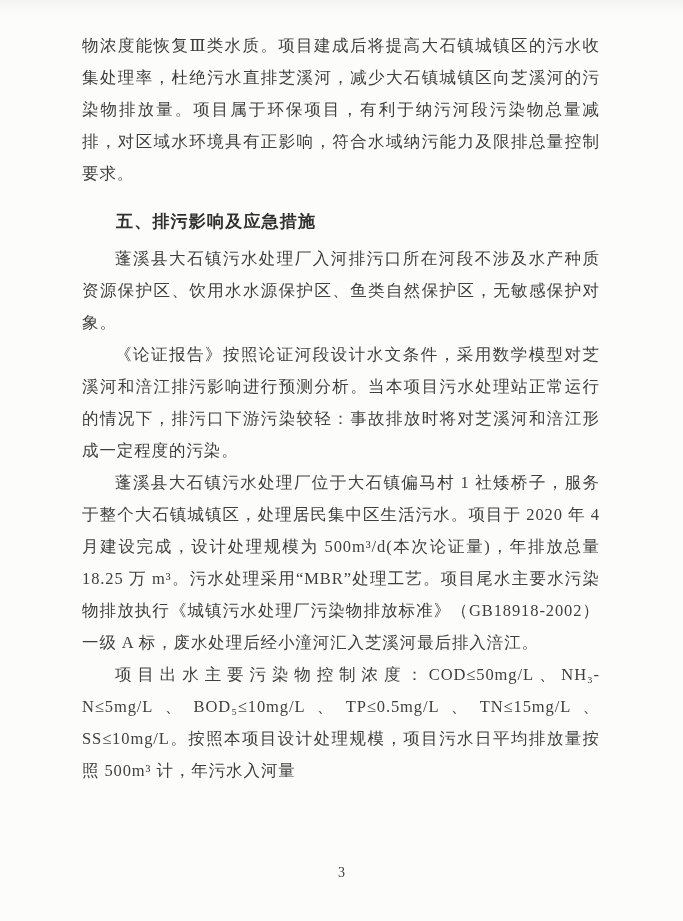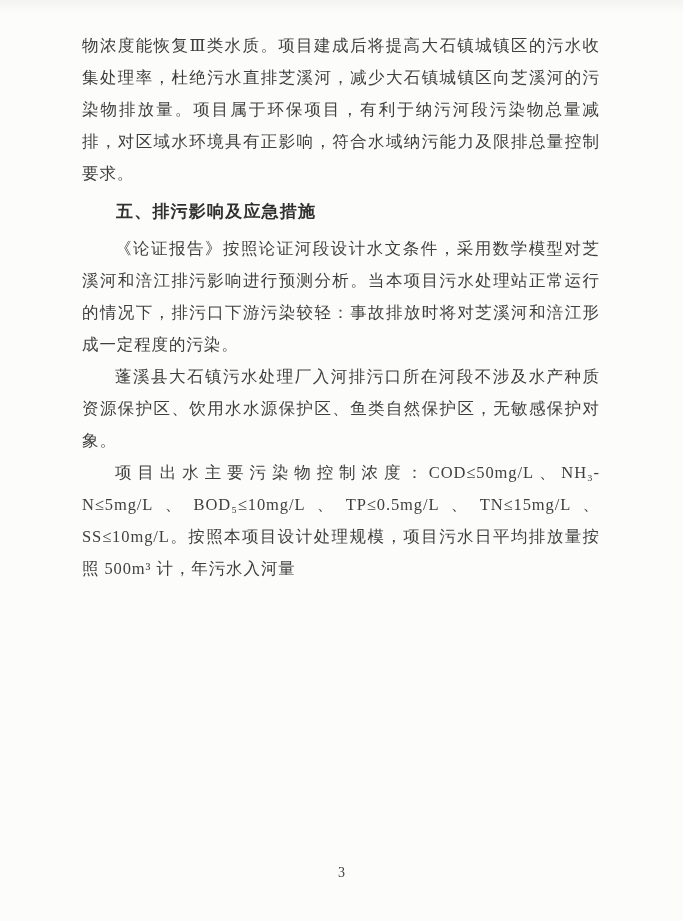--- a/index.html
+++ b/index.html
@@ -30,21 +30,21 @@
     margin: 0;
     font-size: 16.5px;
     line-height: 32px;
     letter-spacing: 0.9px;
     color: var(--text);
     text-align: justify;
     text-justify: inter-character;
   }
   p.indent { text-indent: 2em; }
   h2.heading {
-    margin: 6px 0 5px 0;
+    margin: 16px 0 5px 0;
     font-size: 17px;
     line-height: 32px;
     font-family: "Liberation Sans", "DejaVu Sans", sans-serif;
     font-weight: bold;
     letter-spacing: 1.2px;
     color: var(--heading);
     text-indent: 2em;
   }
   .page-number {
     position: absolute;
@@ -59,24 +59,25 @@
 </style>
 </head>
 <body>
 
 <div class="page">
 
   <p class="body">物浓度能恢复Ⅲ类水质。项目建成后将提高大石镇城镇区的污水收集处理率，杜绝污水直排芝溪河，减少大石镇城镇区向芝溪河的污染物排放量。项目属于环保项目，有利于纳污河段污染物总量减排，对区域水环境具有正影响，符合水域纳污能力及限排总量控制要求。</p>
 
   <h2 class="heading">五、排污影响及应急措施</h2>
 
+  <p class="body indent">蓬溪县大石镇污水处理厂入河排污口所在河段不涉及水产种质资源保护区、饮用水水源保护区、鱼类自然保护区，无敏感保护对象。</p>
+
   <p class="body indent">《论证报告》按照论证河段设计水文条件，采用数学模型对芝溪河和涪江排污影响进行预测分析。当本项目污水处理站正常运行的情况下，排污口下游污染较轻：事故排放时将对芝溪河和涪江形成一定程度的污染。</p>
-
-  <p class="body indent">蓬溪县大石镇污水处理厂入河排污口所在河段不涉及水产种质资源保护区、饮用水水源保护区、鱼类自然保护区，无敏感保护对象。</p>
 
 
 
+  <p class="body indent">蓬溪县大石镇污水处理厂位于大石镇偏马村 1 社矮桥子，服务于整个大石镇城镇区，处理居民集中区生活污水。项目于 2020 年 4 月建设完成，设计处理规模为 500m³/d(本次论证量)，年排放总量 18.25 万 m³。污水处理采用“MBR”处理工艺。项目尾水主要水污染物排放执行《城镇污水处理厂污染物排放标准》（GB18918-2002）一级 A 标，废水处理后经小潼河汇入芝溪河最后排入涪江。</p>
 
   <p class="body indent">项目出水主要污染物控制浓度：COD≤50mg/L、NH₃-N≤5mg/L、BOD₅≤10mg/L、TP≤0.5mg/L、TN≤15mg/L、SS≤10mg/L。按照本项目设计处理规模，项目污水日平均排放量按照 500m³ 计，年污水入河量</p>
 
   <div class="page-number">3</div>
 
 </div>
 
 </body></html>

